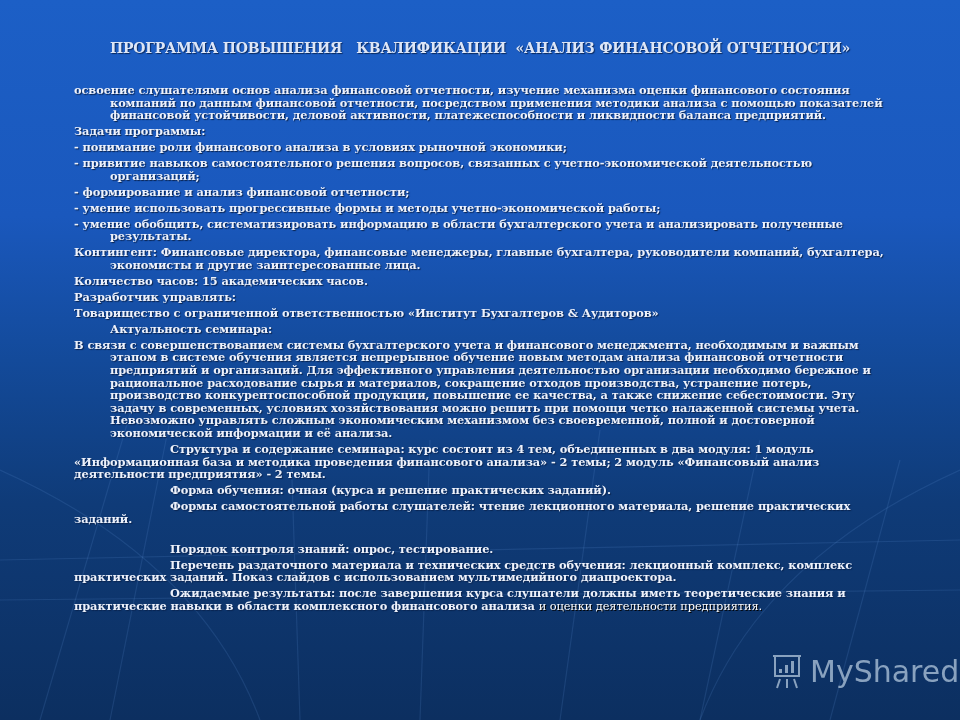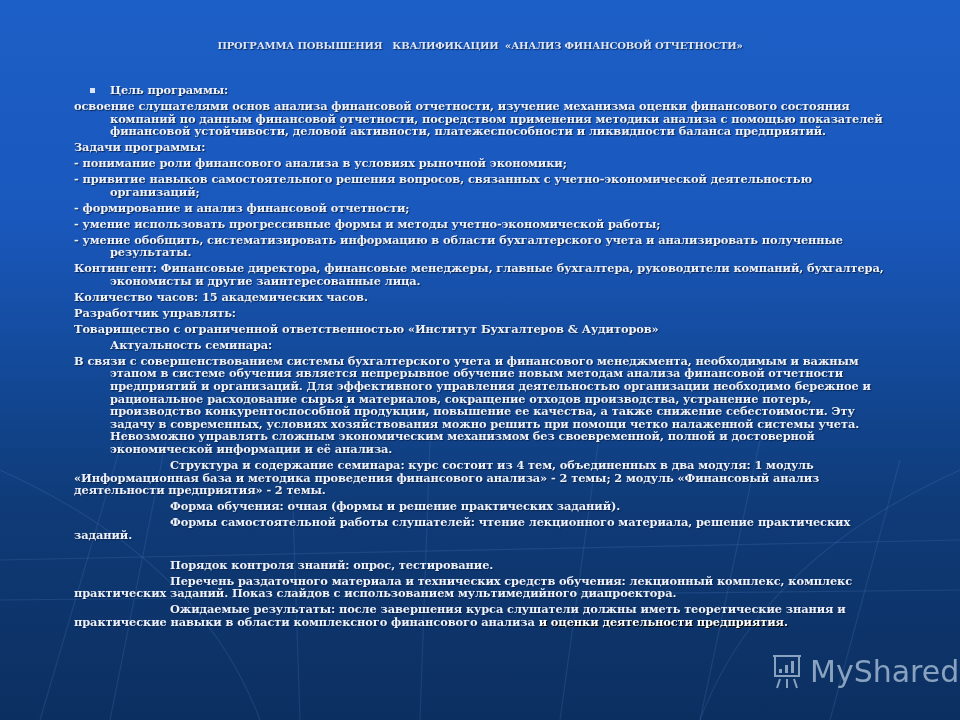--- a/index.html
+++ b/index.html
@@ -6,39 +6,39 @@
     body {
       width:960px; height:720px; overflow:hidden; position:relative;
       background: linear-gradient(180deg, #1c5fc6 0%, #1a58bd 30%, #134a9a 50%, #0f3b78 70%, #0c2f60 100%);
       font-family: "DejaVu Serif", "Liberation Serif", serif;
       color:#eef2fb;
     }
     .bg-lines { position:absolute; left:0; top:0; width:960px; height:720px; pointer-events:none; }
     .slide { position:absolute; left:0; top:0; width:960px; height:720px; }
     .title {
       position:absolute; left:0; top:40px; width:960px; text-align:center;
-      font-weight:bold; font-size:10px; letter-spacing:-0.2px;
+      font-weight:bold; font-size:14px; letter-spacing:-0.2px;
       color:#dde6f7; text-shadow:1px 1px 1px #0b2a5e; white-space:pre;
     }
     .body {
       position:absolute; left:74px; top:84px; width:820px;
       font-weight:bold; font-size:11.4px; line-height:12.6px;
       text-shadow:1px 1px 1px #0a2450;
       letter-spacing:-0.1px;
     }
     .p { margin:0 0 3.4px 0; }
     .hang { padding-left:36px; text-indent:-36px; }
     .ind1 { padding-left:36px; }
     .firstind { text-indent:96px; }
     .bullet-line { position:relative; padding-left:36px; }
     .bullet {
       position:absolute; left:16px; top:4px; width:5px; height:5px; background:#dde6f7;
     }
     .gap { height:14px; }
-    .heavy { font-weight:700; color:#ffffff; text-shadow:1px 1px 0 #000; }
+    .heavy { font-weight:400; color:#ffffff; text-shadow:1px 1px 0 #000; }
     .logo {
       position:absolute; left:770px; top:652px; display:flex; align-items:center; gap:6px;
       color:#9fb6cf; font-family:"DejaVu Sans","Liberation Sans",sans-serif; font-size:30px;
       opacity:0.85;
     }
     .logo svg { display:block; }
   </style>
 </head>
 <body>
 
@@ -55,42 +55,38 @@
     <path d="M830 720 L900 460"></path>
     <path d="M0 470 Q 200 560 260 720"></path>
     <path d="M960 470 Q 760 560 700 720"></path>
   </g>
 </svg>
 
 <div class="slide">
   <div class="title">ПРОГРАММА ПОВЫШЕНИЯ   КВАЛИФИКАЦИИ  «АНАЛИЗ ФИНАНСОВОЙ ОТЧЕТНОСТИ»</div>
 
   <div class="body">
-    <div class="p bullet-line">
-      <span class="bullet"></span>
-      <span>Цель программы:</span>
-    </div>
     <div class="p hang">освоение слушателями основ анализа финансовой отчетности, изучение механизма оценки финансового состояния компаний по данным финансовой отчетности, посредством применения методики анализа с помощью показателей финансовой устойчивости, деловой активности, платежеспособности и ликвидности баланса предприятий.</div>
 
     <div class="p">Задачи программы:</div>
     <div class="p hang">- понимание роли финансового анализа в условиях рыночной экономики;</div>
     <div class="p hang">- привитие навыков самостоятельного решения вопросов, связанных с учетно-экономической деятельностью организаций;</div>
     <div class="p hang">- формирование  и анализ финансовой отчетности;</div>
     <div class="p hang">- умение использовать прогрессивные формы и методы учетно-экономической работы;</div>
     <div class="p hang">- умение обобщить, систематизировать информацию в области бухгалтерского учета и анализировать полученные результаты.</div>
 
     <div class="p hang">Контингент: Финансовые директора, финансовые менеджеры, главные бухгалтера, руководители компаний, бухгалтера, экономисты и другие заинтересованные лица.</div>
     <div class="p">Количество часов: 15 академических часов.</div>
     <div class="p">Разработчик управлять:</div>
     <div class="p">Товарищество с ограниченной ответственностью «Институт Бухгалтеров &amp; Аудиторов»</div>
     <div class="p ind1">Актуальность семинара:</div>
     <div class="p hang">В связи с совершенствованием системы бухгалтерского учета и финансового менеджмента, необходимым и важным этапом в системе обучения является непрерывное обучение новым методам анализа финансовой отчетности предприятий и организаций. Для эффективного управления деятельностью организации необходимо бережное и рациональное расходование сырья и материалов, сокращение отходов производства, устранение потерь, производство конкурентоспособной продукции, повышение ее качества, а также снижение себестоимости. Эту задачу в современных, условиях хозяйствования можно решить при помощи четко налаженной системы учета. Невозможно управлять сложным экономическим механизмом без своевременной, полной и достоверной экономической информации и её анализа.</div>
 
     <div class="p firstind">Структура и содержание семинара: курс состоит из 4 тем, объединенных в два модуля: 1 модуль «Информационная база и методика проведения финансового анализа» - 2 темы; 2 модуль «Финансовый анализ деятельности предприятия»  - 2 темы.</div>
-    <div class="p firstind">Форма обучения: очная (формы и решение практических заданий).</div>
+    <div class="p firstind">Форма обучения: очная (курса и решение практических заданий).</div>
     <div class="p firstind">Формы самостоятельной работы слушателей: чтение лекционного материала, решение практических заданий.</div>
     <div class="gap"></div>
     <div class="p firstind">Порядок контроля знаний: опрос, тестирование.</div>
     <div class="p firstind">Перечень раздаточного материала и технических средств обучения: лекционный комплекс, комплекс практических заданий. Показ слайдов с использованием мультимедийного  диапроектора.</div>
     <div class="p firstind"><span>Ожидаемые результаты: после завершения курса слушатели должны иметь теоретические знания и практические навыки в области комплексного финансового анализа </span><span class="heavy">и оценки деятельности предприятия.</span></div>
   </div>
 
   <div class="logo">
     <svg width="34" height="38" viewBox="0 0 34 38">
       <g fill="none" stroke="#9fb6cf" stroke-width="2">

